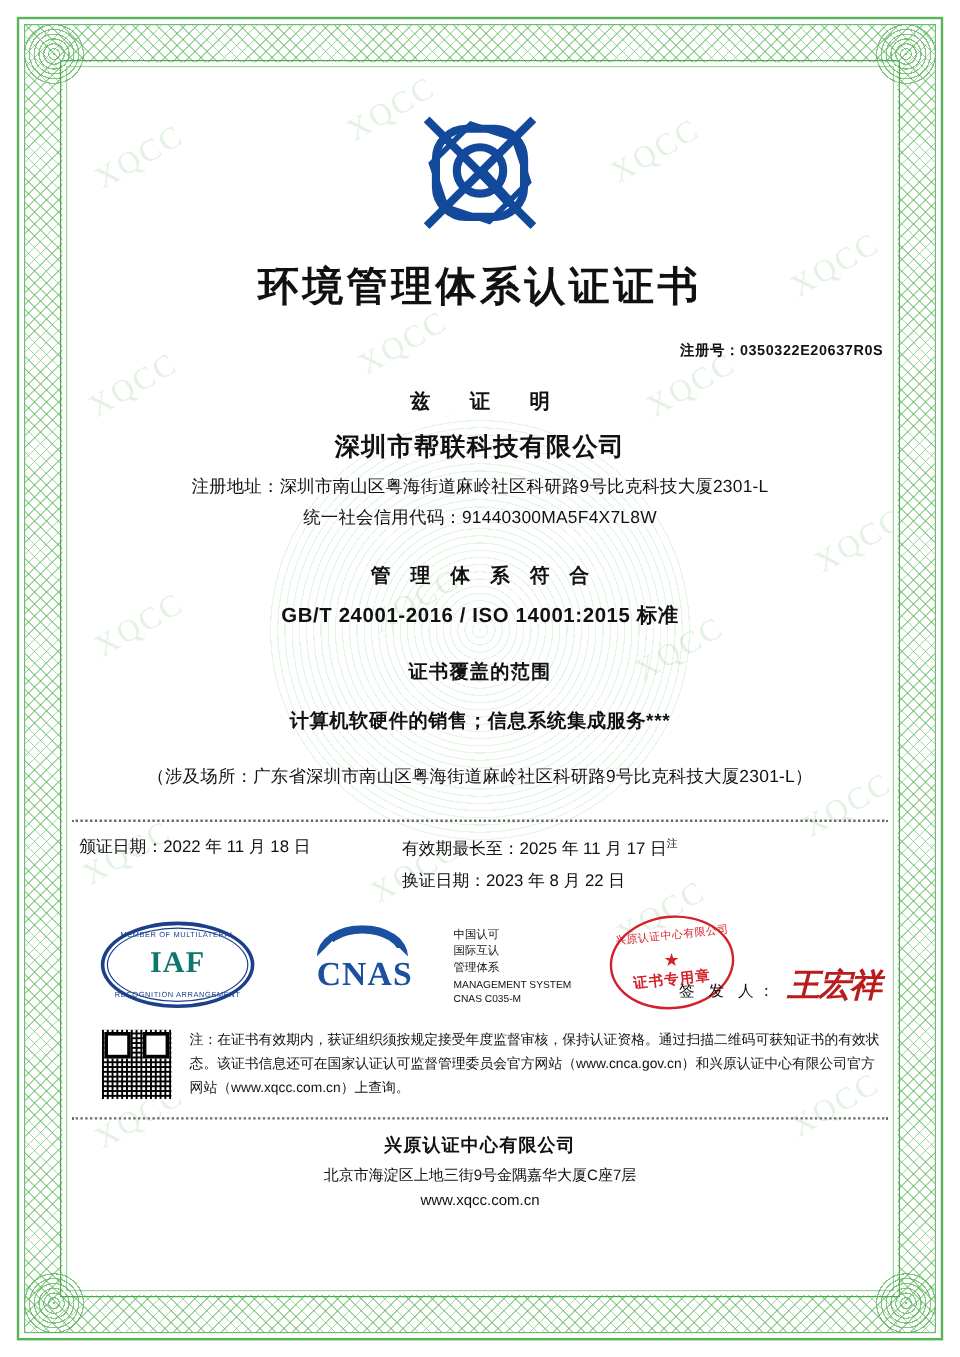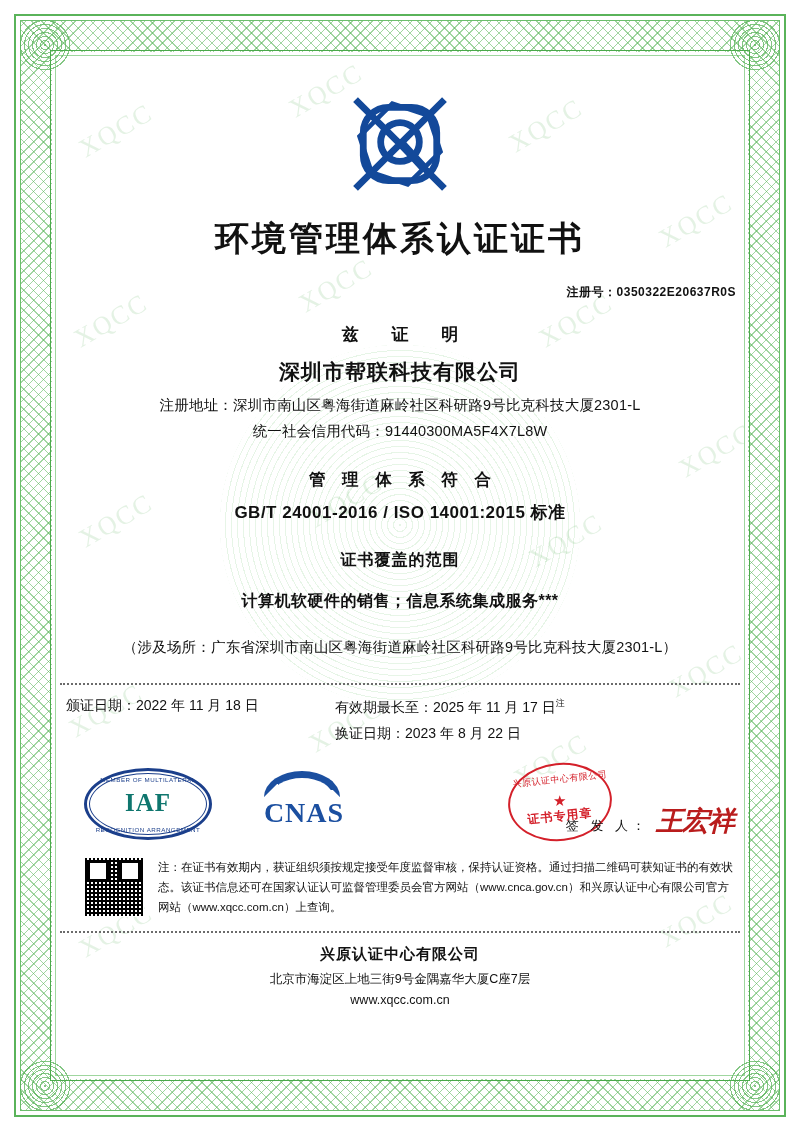--- a/index.html
+++ b/index.html
@@ -522,20 +522,27 @@
         <div class="iaf-top">MEMBER OF MULTILATERAL</div>
         <div class="iaf-text">IAF</div>
         <div class="iaf-bottom">RECOGNITION ARRANGEMENT</div>
       </div>
 
       <div class="cnas">
         <div class="cnas-swoosh"></div>
         <div class="cnas-text">CNAS</div>
       </div>
 
+      <div class="cnas-desc">
+        <div>中国认可</div>
+        <div>国际互认</div>
+        <div>管理体系</div>
+        <div class="en">MANAGEMENT SYSTEM</div>
+        <div class="en">CNAS C035-M</div>
+      </div>
 
       <div class="seal">
         <div class="seal-ellipse"></div>
         <div class="seal-top-text">兴原认证中心有限公司</div>
         <div class="seal-star">★</div>
         <div class="seal-bottom-text">证书专用章</div>
       </div>
 
       <div class="signer">
         <div class="signer-label">签 发 人：</div>

